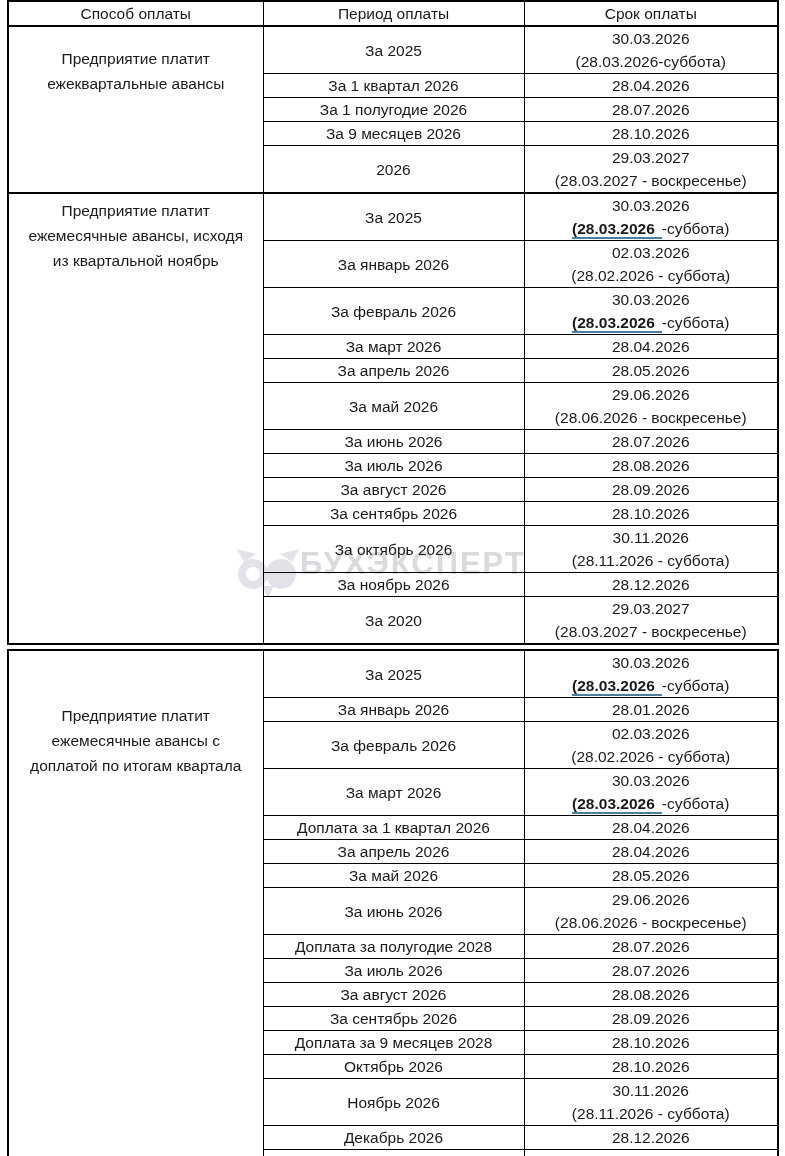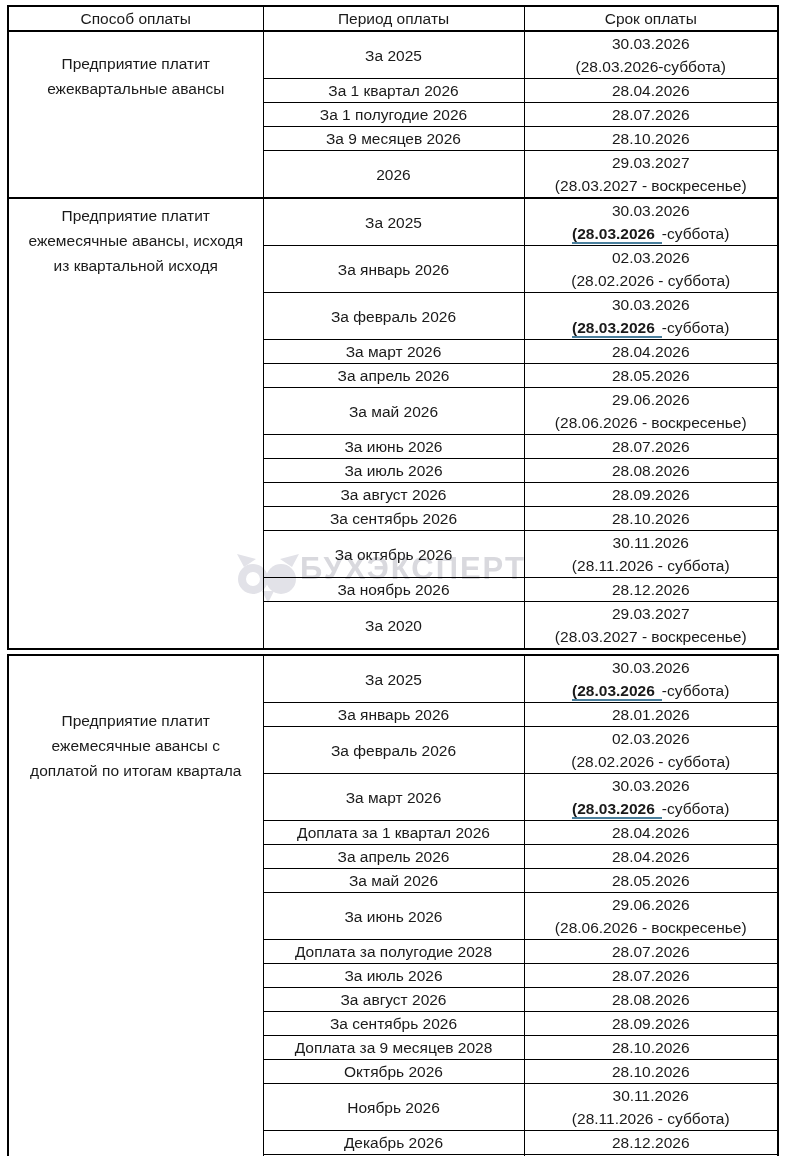--- a/index.html
+++ b/index.html
@@ -38,21 +38,21 @@
   table.sched {
     position: relative;
     z-index: 1;
     border-collapse: collapse;
     table-layout: fixed;
     width: 770px;
     margin-left: 7px;
     background: transparent;
     border: 2px solid #000;
   }
-  table.t1 { margin-top: 5px; }
+  table.t1 { }
   table.t2 { margin-top: 4px; }
   .sched th, .sched td {
     border: 1px solid #000;
     padding: 0;
     text-align: center;
     vertical-align: middle;
     font-size: 15.5px;
     font-weight: normal;
     color: #1a1a1a;
     line-height: 23px;
@@ -147,21 +147,21 @@
           </td>
           <td>
             <div class="due-main">29.03.2027</div>
             <div class="due-note">(28.03.2027 - воскресенье)</div>
           </td>
         </tr>
         <tr class="section-start">
           <td rowspan="13" class="method method-s1">
             <div>Предприятие платит</div>
             <div>ежемесячные авансы, исходя</div>
-            <div>из квартальной исходя</div>
+            <div>из квартальной ноябрь</div>
           </td>
           <td>
             <div class="period-text">За 2025</div>
           </td>
           <td>
             <div class="due-main">30.03.2026</div>
             <div class="due-note"><span class="u">(28.03.2026</span><span>-суббота)</span></div>
           </td>
         </tr>
         <tr>

